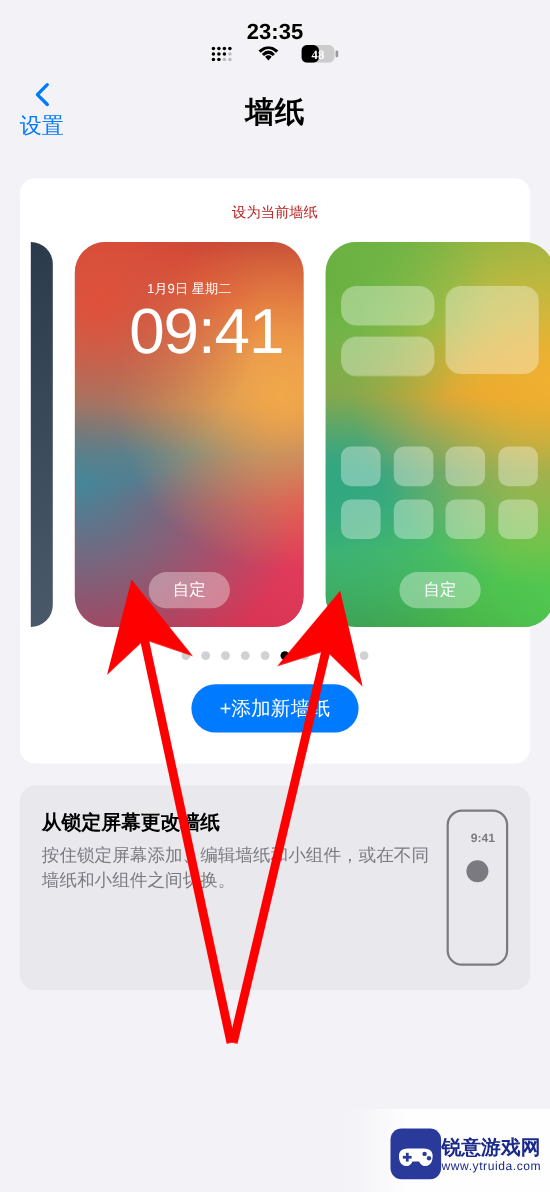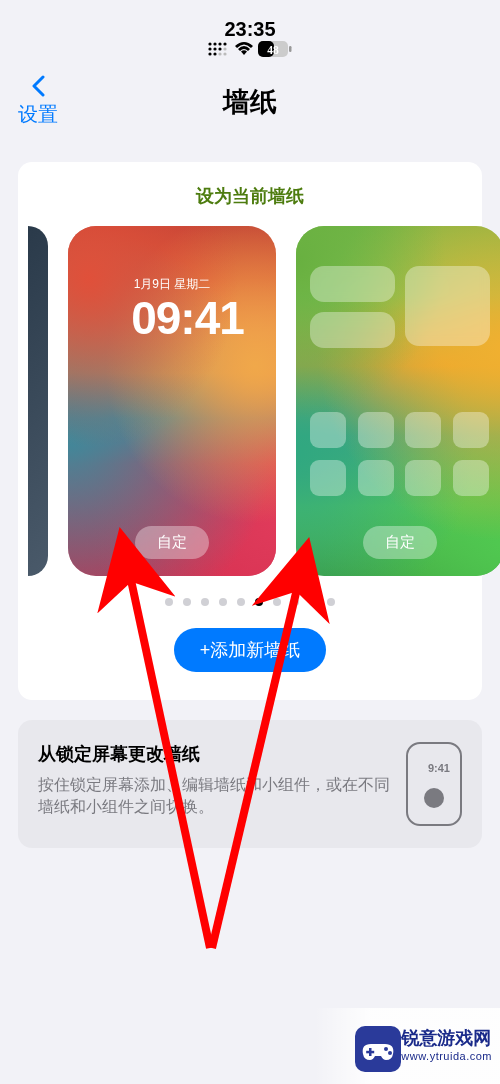--- a/index.html
+++ b/index.html
@@ -15,21 +15,21 @@
     
     .status-bar {
       display: flex;
       justify-content: space-between;
       align-items: center;
       padding: 18px 42px 6px;
       font-size: 20px;
       font-weight: 600;
       flex-direction: column;
     }
-    .status-right { display: flex; align-items: center; gap: 4px; }
+    .status-right { display: flex; align-items: center; gap: 20px; }
     .signal-icon, .wifi-icon, .battery-icon { display: inline-flex; }
 
     
     .nav {
       display: flex;
       align-items: center;
       padding: 12px 18px 16px;
       position: relative;
     }
     .back-btn {
@@ -51,24 +51,23 @@
     
     .card {
       background: #fff;
       margin: 18px;
       border-radius: 14px;
       padding: 18px 0 28px;
     }
     .set-current {
       display: block;
       margin: 4px auto 18px;
-      color: #4d7c0f;
-      font-size: 18px;
+      color: #b91c1c;
+      font-size: 13px;
       text-align: center;
-      font-weight: bold;
     }
 
     
     .carousel {
       display: flex;
       gap: 20px;
       padding: 0 10px;
       height: 350px;
       position: relative;
     }
@@ -104,29 +103,29 @@
       position:absolute;
       inset:0;
       background:
         radial-gradient(ellipse 160% 100% at 0% 10%, #68b040 0%, transparent 45%),
         radial-gradient(ellipse 180% 110% at 100% 35%, #f0b030 0%, transparent 50%),
         radial-gradient(ellipse 170% 100% at 0% 65%, #30a880 0%, transparent 50%),
         radial-gradient(ellipse 160% 100% at 100% 90%, #50c850 0%, transparent 55%);
     }
     .lock-info {
       position: absolute;
-      top: 50px;
+      top: 34px;
       left: 50%;
       transform: translateX(-50%);
       text-align: center;
       color: #fff;
       width: 100%;
     }
     .lock-date { font-size: 12px; font-weight: 500; }
-    .lock-time { font-size: 46px; font-weight: 700; letter-spacing: -1px; line-height: 1; margin-top: 2px; padding-left: 31px; }
+    .lock-time { font-size: 58px; font-weight: 400; letter-spacing: -1px; line-height: 1; margin-top: 2px; padding-left: 31px; }
 
     .home-widgets {
       position: absolute;
       top: 40px;
       left: 14px;
       right: 14px;
       display: grid;
       grid-template-columns: 1fr 1fr;
       gap: 10px;
     }
@@ -201,21 +200,21 @@
       border-radius: 14px;
       padding: 22px 20px;
       display: flex;
       gap: 6px;
     }
     .help-text { flex: 1; }
     .help-title { font-size: 18px; font-weight: 600; margin-bottom: 8px; }
     .help-desc { font-size: 16px; color: #7a7a80; line-height: 1.4; }
     .help-phone {
       width: 56px;
-      height: 84px;
+      height: 142px;
       border: 2.5px solid #7a7a80;
       border-radius: 14px;
       position: relative;
       flex-shrink: 0;
     }
     .help-phone-time {
       position: absolute;
       top: 18px;
       right: 10px;
       color: #7a7a80;
@@ -235,20 +234,21 @@
     
     .arrow { position: absolute; pointer-events: none; }
     .arrow svg { overflow: visible; }
 
     
     .watermark {
       position: absolute;
       right: 0;
       bottom: 0;
       display: flex;
+      align-items: center;
       background: linear-gradient(90deg, rgba(255,255,255,0) 0%, rgba(255,255,255,0.9) 30%);
       padding: 18px 8px 12px 40px;
     }
     .wm-logo {
       width: 46px; height: 46px;
       background: #2a3a9a;
       border-radius: 10px;
       position: relative;
       display:flex;align-items:center;justify-content:center;
     }

